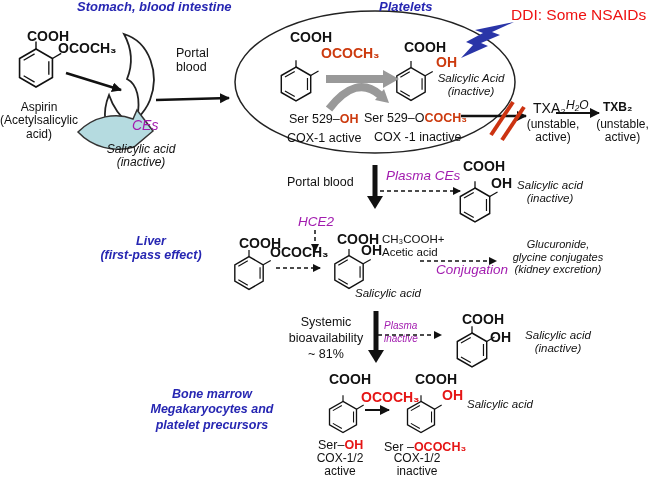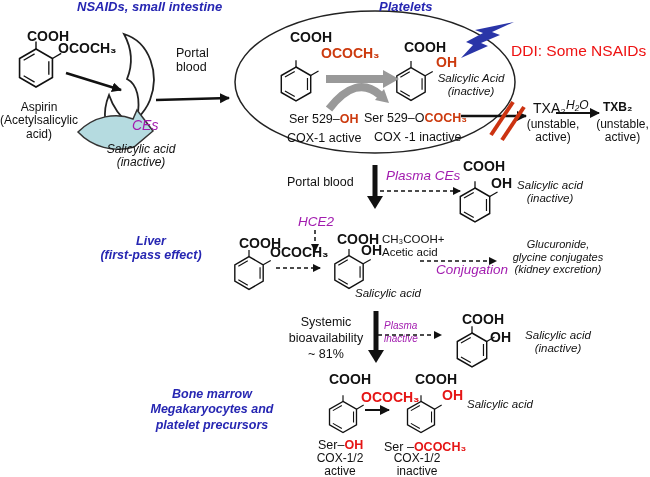--- a/index.html
+++ b/index.html
@@ -10,21 +10,21 @@
   .chem{font-size:14px;font-weight:bold;letter-spacing:0px;}
   .chem-or{color:#cc3a0e;}
   .chem-red{color:#e51515;}
   .blue{color:#2626b2;font-weight:bold;font-style:italic;font-size:13px;}
   .orange{color:#a21caf;font-style:italic;font-size:13.5px;}
   .it{font-style:italic;}
   .ctr{text-align:center;}
   .s12{font-size:12px;}
   .s115{font-size:11.5px;}
   .s11{font-size:11px;}
-  .ddi{color:#ee1111;font-size:15.5px;margin-top:36px;}
+  .ddi{color:#ee1111;font-size:15.5px;}
   .grp-or{color:#cc3a0e;font-weight:bold;}
   .grp-red{color:#e51515;font-weight:bold;}
 </style>
 </head>
 <body>
 
 <div id="canvas">
 
   <svg id="shapes" viewBox="0 0 650 477" xmlns="http://www.w3.org/2000/svg">
     <defs>
@@ -78,21 +78,21 @@
     <line x1="491" y1="135" x2="513" y2="102" stroke="#cc3311" stroke-width="4"></line>
     <line x1="502" y1="140" x2="524" y2="107" stroke="#cc3311" stroke-width="4"></line>
 
     <line x1="380" y1="191" x2="460" y2="191" stroke="#111" stroke-width="1.5" stroke-dasharray="4,3" marker-end="url(#ahs)"></line>
     <line x1="315" y1="230" x2="315" y2="251" stroke="#111" stroke-width="1.5" stroke-dasharray="4,3" marker-end="url(#ahs)"></line>
     <line x1="276" y1="268" x2="320" y2="268" stroke="#111" stroke-width="1.5" stroke-dasharray="4,3" marker-end="url(#ahs)"></line>
     <line x1="420" y1="261" x2="496" y2="261" stroke="#111" stroke-width="1.5" stroke-dasharray="4,3" marker-end="url(#ahs)"></line>
     <line x1="378" y1="335" x2="441" y2="335" stroke="#111" stroke-width="1.5" stroke-dasharray="4,3" marker-end="url(#ahs)"></line>
   </svg>
 
-  <div class="t blue" style="left:77px;top:0px;">NSAIDs, small intestine</div>
+  <div class="t blue" style="left:77px;top:0px;">Stomach, blood intestine</div>
   <div class="t blue" style="left:379px;top:0px;">Platelets</div>
   <div class="t ddi" style="left:511px;top:6px;">DDI: Some NSAIDs</div>
 
   <div class="t chem" style="left:27px;top:29px;">COOH</div>
   <div class="t chem" style="left:58px;top:41px;">OCOCH₃</div>
   <div class="t ctr s12" style="left:-3px;top:101px;width:84px;">
     <div>Aspirin</div>
     <div>(Acetylsalicylic</div>
     <div>acid)</div>
   </div>

